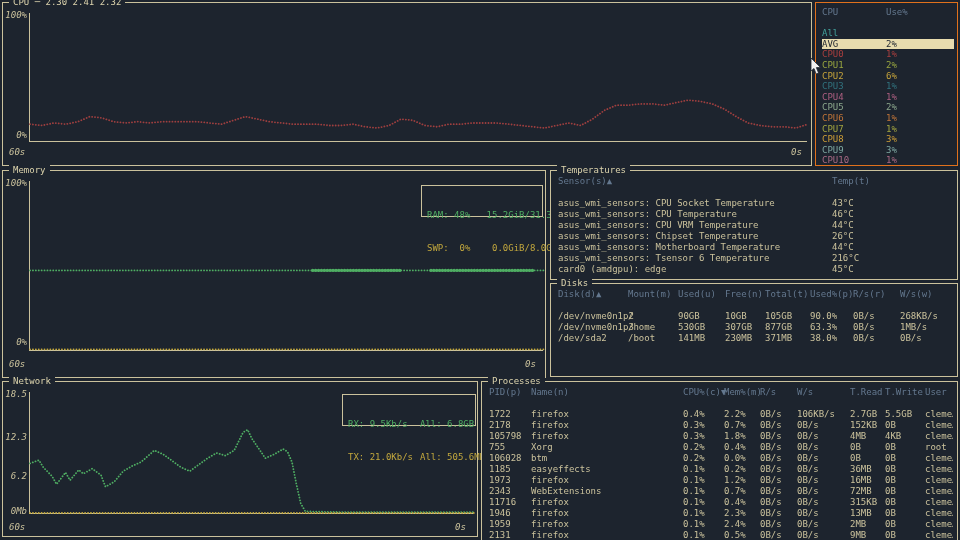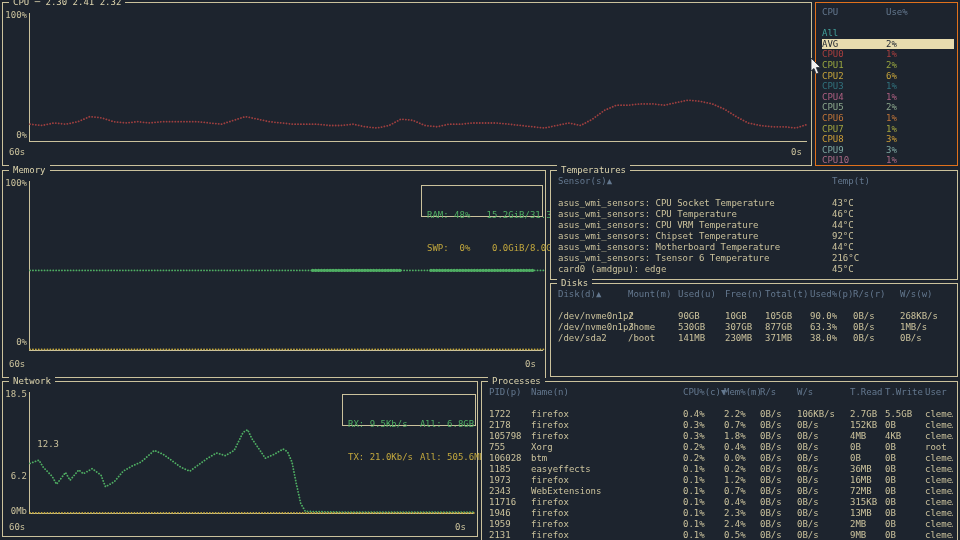--- a/index.html
+++ b/index.html
@@ -14,21 +14,21 @@
     --hl-bg:#e8dcae;
     --hl-fg:#1d242e;
   }
   *{box-sizing:border-box;margin:0;padding:0;}
   html,body{width:960px;height:540px;background:var(--bg);overflow:hidden;}
   body{font-family:"DejaVu Sans Mono", monospace;font-size:9px;line-height:11px;color:var(--cream);position:relative;}
   .panel{position:absolute;border:1px solid var(--cream);background:var(--bg);}
   .panel.selected{border-color:var(--orange);}
   .ptitle{position:absolute;top:-6px;left:6px;background:var(--bg);padding:0 4px;color:var(--cream-bright);white-space:pre;}
   .plot{position:absolute;border-left:1px solid var(--cream);border-bottom:1px solid var(--cream);}
-  .axlab{position:absolute;color:var(--cream);white-space:pre;}
+  .axlab{position:absolute;color:var(--cream);white-space:pre;font-style:italic;}
   .axlab.r{text-align:right;}
   .legend-box{position:absolute;border:1px solid var(--cream);background:var(--bg);padding:2px 5px;white-space:pre;}
   .legend-box .g{color:var(--green);}
   .legend-box .y{color:var(--yellow);}
   .tbl{position:absolute;left:7px;right:4px;top:5px;}
   .trow{display:grid;height:11px;white-space:pre;overflow:hidden;}
   .trow.hdr{color:var(--slate);}
   .trow.blank{height:11px;}
   .grid-temps{grid-template-columns:274px 1fr;}
   .grid-disks{grid-template-columns:70px 50px 47px 40px 45px 43px 47px 1fr;}
@@ -102,21 +102,21 @@
 
 <div class="panel" style="left:550px;top:170px;width:408px;height:110px;">
   <span class="ptitle">Temperatures</span>
   <div class="tbl">
     <div class="trow hdr grid-temps" id="temps-header"><span>Sensor(s)▲</span><span>Temp(t)</span></div>
     <div class="trow blank"></div>
     <div id="temps-rows">
         <div class="trow grid-temps"><span>asus_wmi_sensors: CPU Socket Temperature</span><span>43°C</span></div>
         <div class="trow grid-temps"><span>asus_wmi_sensors: CPU Temperature</span><span>46°C</span></div>
         <div class="trow grid-temps"><span>asus_wmi_sensors: CPU VRM Temperature</span><span>44°C</span></div>
-        <div class="trow grid-temps"><span>asus_wmi_sensors: Chipset Temperature</span><span>92°C</span></div>
+        <div class="trow grid-temps"><span>asus_wmi_sensors: Chipset Temperature</span><span>26°C</span></div>
         <div class="trow grid-temps"><span>asus_wmi_sensors: Motherboard Temperature</span><span>44°C</span></div>
         <div class="trow grid-temps"><span>asus_wmi_sensors: Tsensor 6 Temperature</span><span>216°C</span></div>
         <div class="trow grid-temps"><span>card0 (amdgpu): edge</span><span>45°C</span></div>
       </div>
   </div>
 </div>
 
 <div class="panel" style="left:550px;top:283px;width:408px;height:94px;">
   <span class="ptitle">Disks</span>
   <div class="tbl">
@@ -126,21 +126,21 @@
         <div class="trow grid-disks"><span>/dev/nvme0n1p2</span><span>/</span><span>90GB</span><span>10GB</span><span>105GB</span><span>90.0%</span><span>0B/s</span><span>268KB/s</span></div>
         <div class="trow grid-disks"><span>/dev/nvme0n1p3</span><span>/home</span><span>530GB</span><span>307GB</span><span>877GB</span><span>63.3%</span><span>0B/s</span><span>1MB/s</span></div>
         <div class="trow grid-disks"><span>/dev/sda2</span><span>/boot</span><span>141MB</span><span>230MB</span><span>371MB</span><span>38.0%</span><span>0B/s</span><span>0B/s</span></div>
       </div>
   </div>
 </div>
 
 <div class="panel" style="left:2px;top:381px;width:476px;height:156px;">
   <span class="ptitle">Network</span>
   <span class="axlab r" style="left:2px;top:7px;width:22px;">18.5</span>
-  <span class="axlab r" style="left:2px;top:57px;width:22px;margin-left:32px;">12.3</span>
+  <span class="axlab r" style="left:2px;top:50px;width:22px;">12.3</span>
   <span class="axlab r" style="left:2px;top:89px;width:22px;">6.2</span>
   <span class="axlab r" style="left:2px;top:124px;width:22px;">0Mb</span>
   <div class="plot" style="left:26px;top:10px;width:444px;height:122px;">
     <svg class="chart" width="444" height="120" style="left:0;top:2px;">
         <polyline points="0.0,69.4 8.9,66.2 13.3,73.3 22.2,82.4 26.6,90.2 35.5,78.5 40.0,86.3 48.8,75.9 53.3,79.8 62.2,74.6 71.0,81.1 75.5,92.8 84.4,87.6 93.2,77.2 102.1,72.0 111.0,68.1 119.9,60.3 124.3,56.4 133.2,60.3 142.1,66.8 151.0,73.3 159.8,77.2 168.7,70.7 177.6,64.2 186.5,59.0 195.4,61.6 204.2,56.4 213.1,38.3 217.6,35.7 222.0,44.8 230.9,57.7 235.3,64.2 244.2,60.3 253.1,55.1 257.5,57.7 262.0,68.1 266.4,90.2 270.8,109.6 275.3,117.4 310.8,118.1 355.2,118.1 399.6,118.1 444.0,118.1" fill="none" stroke="#4fae63" stroke-width="1.8" stroke-linecap="round" stroke-dasharray="0.1 2.8"></polyline>
         <polyline points="0.0,119.0 444.0,119.0" fill="none" stroke="#c3a83d" stroke-width="1.8" stroke-linecap="round" stroke-dasharray="0.1 2.8"></polyline>
       </svg>
   </div>
   <span class="axlab" style="left:6px;top:140px;">60s</span>
   <span class="axlab" style="left:452px;top:140px;">0s</span>

